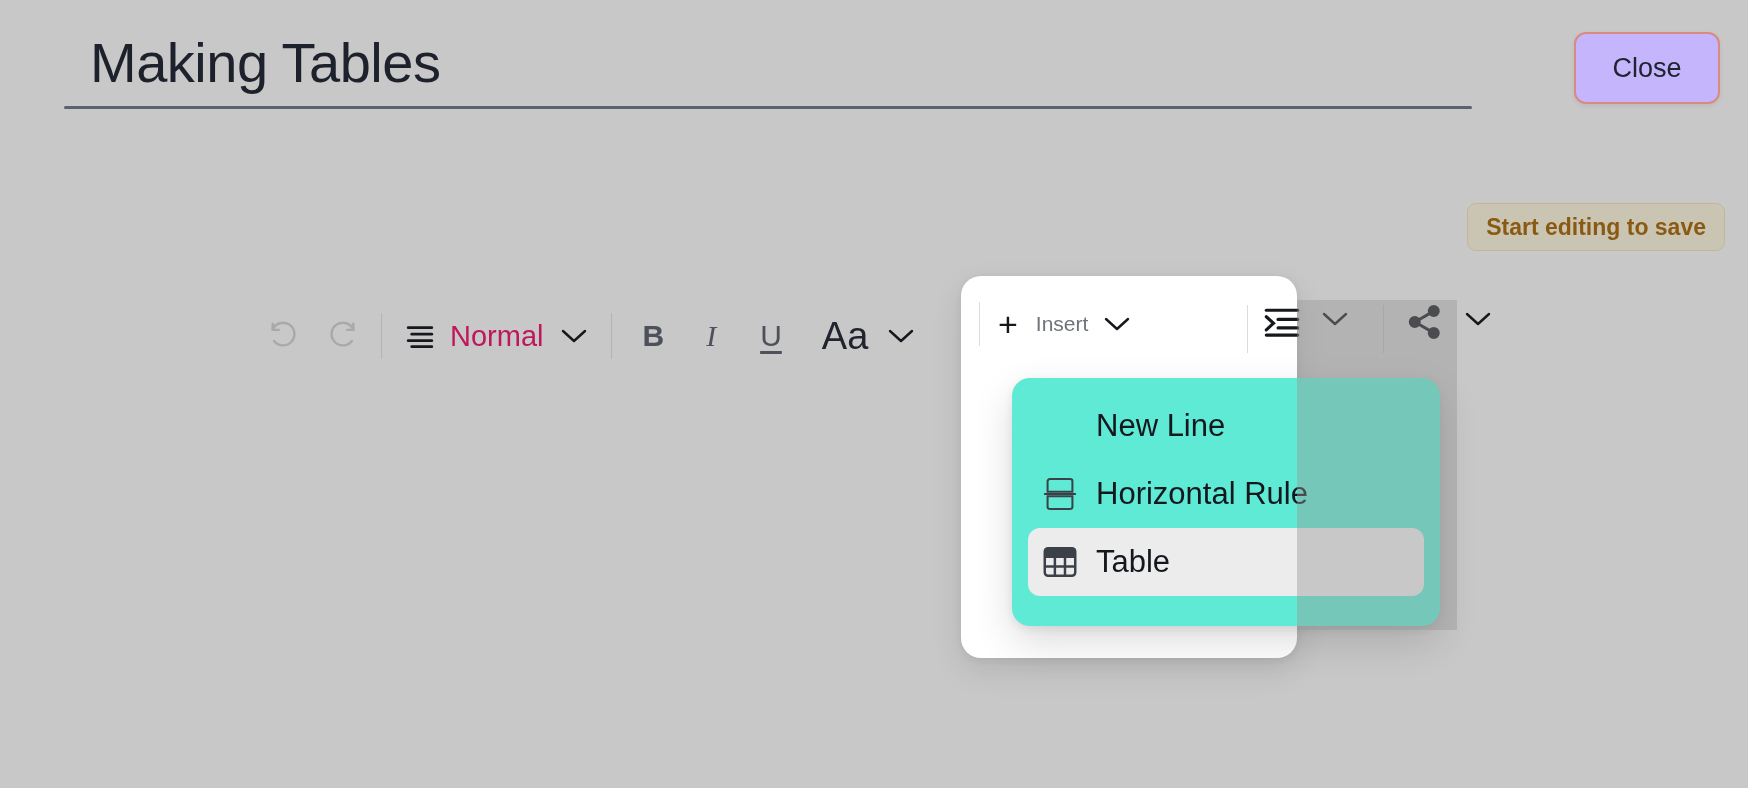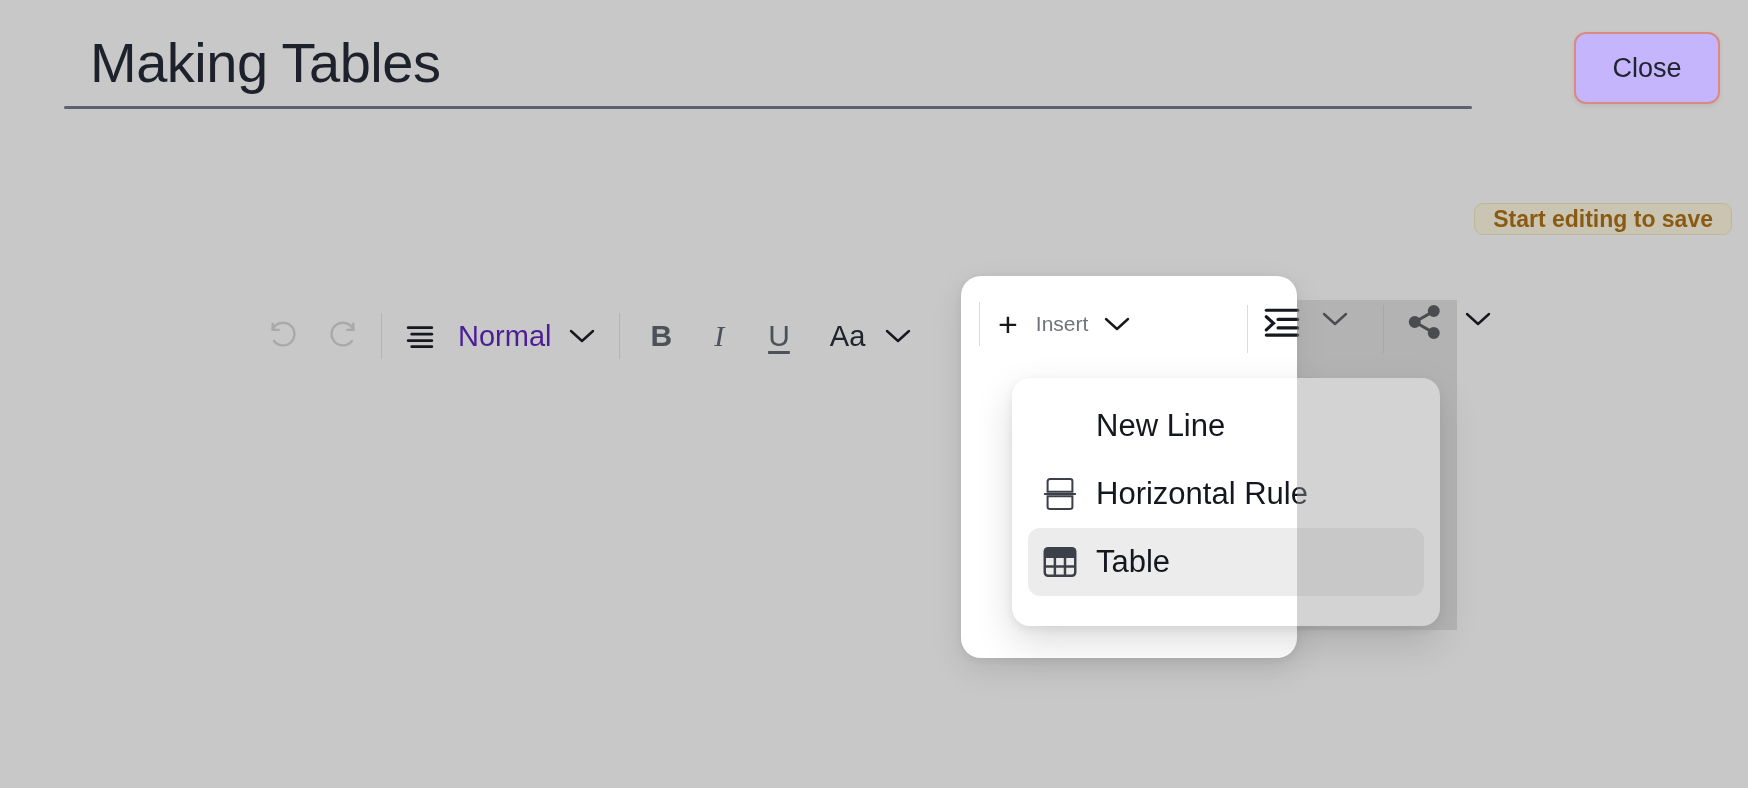--- a/index.html
+++ b/index.html
@@ -24,22 +24,22 @@
     width: 146px; height: 72px;
     border: 2px solid #d98a82; border-radius: 12px;
     background: #c4b5fd;
     display: flex; align-items: center; justify-content: center;
     font-size: 27px; color: #20242e;
     box-shadow: 0 2px 5px rgba(0,0,0,0.07);
     cursor: pointer;
   }
 
   .save-badge {
-    position: absolute; right: 16px; top: 203px;
-    height: 32px; padding: 0 18px;
+    position: absolute; right: 23px; top: 203px;
+    height: 48px; padding: 0 18px;
     display: flex; align-items: center;
     border: 1.5px solid #c0b79a; border-radius: 9px;
     background: #cac5b2;
     color: #8a5a12; font-size: 23px; font-weight: 700;
     cursor: pointer;
   }
 
   
   .editor-placeholder {
     position: absolute; left: 70px; top: 440px;
@@ -50,25 +50,25 @@
   .toolbar {
     position: absolute; left: 255px; top: 300px;
     height: 72px; display: flex; align-items: center; gap: 0;
   }
   .tb-btn {
     height: 56px; display: flex; align-items: center; justify-content: center;
     padding: 0 12px; cursor: pointer; color: #20242e;
   }
   .tb-btn.disabled { color: #a9a9a9; }
   .tb-sep { width: 1px; height: 46px; background: #b4b4b4; margin: 0 10px; }
-  .tb-label { font-size: 29px; color: #4c1d95; margin-left: 8px; }
+  .tb-label { font-size: 29px; color: #be185d; }
   .tb-bold { font-size: 30px; font-weight: 700; color: #4d5159; }
   .tb-italic { font-size: 30px; font-style: italic; font-family: "Liberation Serif", serif; color: #4d5159; }
   .tb-underline { font-size: 30px; color: #4d5159; text-decoration: underline; text-underline-offset: 5px; }
-  .tb-aa { font-size: 29px; color: #20242e; }
+  .tb-aa { font-size: 38px; color: #20242e; }
   .chev { display: inline-block; }
 
   
   .insert-panel {
     position: absolute; left: 961px; top: 276px;
     width: 336px; height: 382px;
     background: #ffffff; border-radius: 20px;
     box-shadow: 0 12px 32px rgba(0,0,0,0.10), 0 2px 8px rgba(0,0,0,0.06);
   }
   .insert-row {
@@ -79,21 +79,21 @@
   .plus-glyph { font-size: 34px; color: #16181d; line-height: 1; font-weight: 400; }
   .insert-text { font-size: 21px; color: #6f737a; margin: 0 10px 0 14px; }
 
   
   .tb-float { position: absolute; display: flex; align-items: center; cursor: pointer; }
 
   
   .dropdown {
     position: absolute; left: 1012px; top: 378px;
     width: 428px; height: 248px;
-    background: #ffffff; border-radius: 18px;
+    background: #5eead4; border-radius: 18px;
     box-shadow: 0 16px 40px rgba(0,0,0,0.14), 0 3px 10px rgba(0,0,0,0.08);
     padding: 14px 16px; overflow: hidden;
   }
   .menu-item {
     height: 68px; display: flex; align-items: center; gap: 18px;
     padding: 0 14px; border-radius: 12px; cursor: pointer;
   }
   .menu-item.selected { background: #ececec; text-align: right; }
   .menu-icon { width: 36px; display: flex; align-items: center; justify-content: center; }
   .menu-label { font-size: 31px; color: #14171d; }

